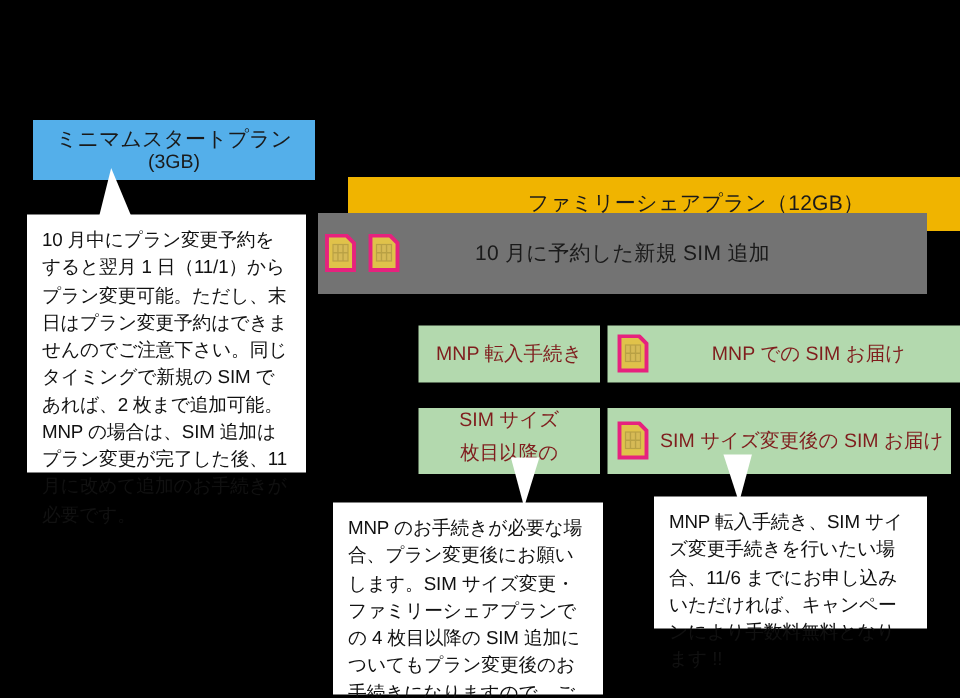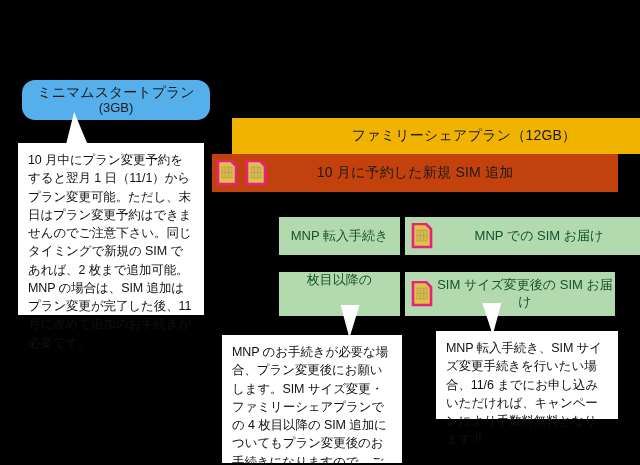--- a/index.html
+++ b/index.html
@@ -31,45 +31,44 @@
   }
 
   .bar-minimum {
     left: 22px;
     top: 80px;
     width: 188px;
     height: 40px;
     background: #54AFEA;
     font-size: 14px;
     flex-direction: column;
-    border-radius: 13px;
   }
   .bar-minimum .sub {
     font-size: 13px;
     margin-top: -1px;
     text-align: center;
   }
 
   .bar-family {
     left: 212px;
     top: 118px;
     width: 464px;
     height: 36px;
     background: #F0B400;
     font-size: 14px;
     letter-spacing: 0.2px;
     margin-left: 20px;
   }
 
   .bar-newsim {
     left: 212px;
-    top: 154px;
+    top: 142px;
     width: 406px;
-    height: 38px;
-    background: #c2410c;
+    height: 54px;
+    background: #737373;
     font-size: 14px;
     letter-spacing: 0.2px;
     justify-content: center;
   }
   .bar-newsim .label {
     display: block;
   }
   .bar-newsim .sims {
     position: absolute;
     left: 4px;
@@ -77,21 +76,21 @@
     transform: translateY(-50%);
     display: flex;
     gap: 7px;
   }
 
   
   .green-box {
     position: absolute;
     box-sizing: border-box;
     background: #B3D9AE;
-    color: #14532d;
+    color: #7f1d1d;
     display: flex;
     align-items: center;
     line-height: 1.3;
     text-align: center;
   }
   .gb-mnp-apply {
     left: 279px;
     top: 217px;
     width: 121px;
     height: 38px;
@@ -111,21 +110,21 @@
     top: 272px;
     width: 121px;
     height: 44px;
     justify-content: center;
     font-size: 13px;
     flex-direction: column;
   }
   .gb-size-deliver {
     left: 405px;
     top: 272px;
-    width: 210px;
+    width: 229px;
     height: 44px;
     justify-content: flex-start;
     font-size: 13px;
   }
   .green-box .gb-text {
     flex: 1;
     text-align: center;
   }
 
   
@@ -238,20 +237,21 @@
         <rect x="6" y="7" width="10" height="11" fill="#D6BA56" stroke="#B9A145" stroke-width="0.8"></rect>
         <line x1="6" y1="12.5" x2="16" y2="12.5" stroke="#B9A145" stroke-width="0.9"></line>
         <line x1="9.3" y1="7" x2="9.3" y2="18" stroke="#B9A145" stroke-width="0.9"></line>
         <line x1="12.7" y1="7" x2="12.7" y2="18" stroke="#B9A145" stroke-width="0.9"></line>
       </svg>
     </span>
     <span class="gb-text">MNP での SIM お届け</span>
   </div>
 
   <div class="green-box gb-size-apply">
+    <span class="gb-text">SIM サイズ</span>
     <span class="gb-text">枚目以降の</span>
   </div>
 
   <div class="green-box gb-size-deliver">
     <span class="sim-icon sim-slot">
       <svg viewBox="0 0 22 26" width="22" height="26" aria-hidden="true">
         <path d="M2 1 H15 L20 6 V24 H2 Z" fill="#E0C24A" stroke="#E6227E" stroke-width="2.6" stroke-linejoin="miter"></path>
         <rect x="6" y="7" width="10" height="11" fill="#D6BA56" stroke="#B9A145" stroke-width="0.8"></rect>
         <line x1="6" y1="12.5" x2="16" y2="12.5" stroke="#B9A145" stroke-width="0.9"></line>
         <line x1="9.3" y1="7" x2="9.3" y2="18" stroke="#B9A145" stroke-width="0.9"></line>

